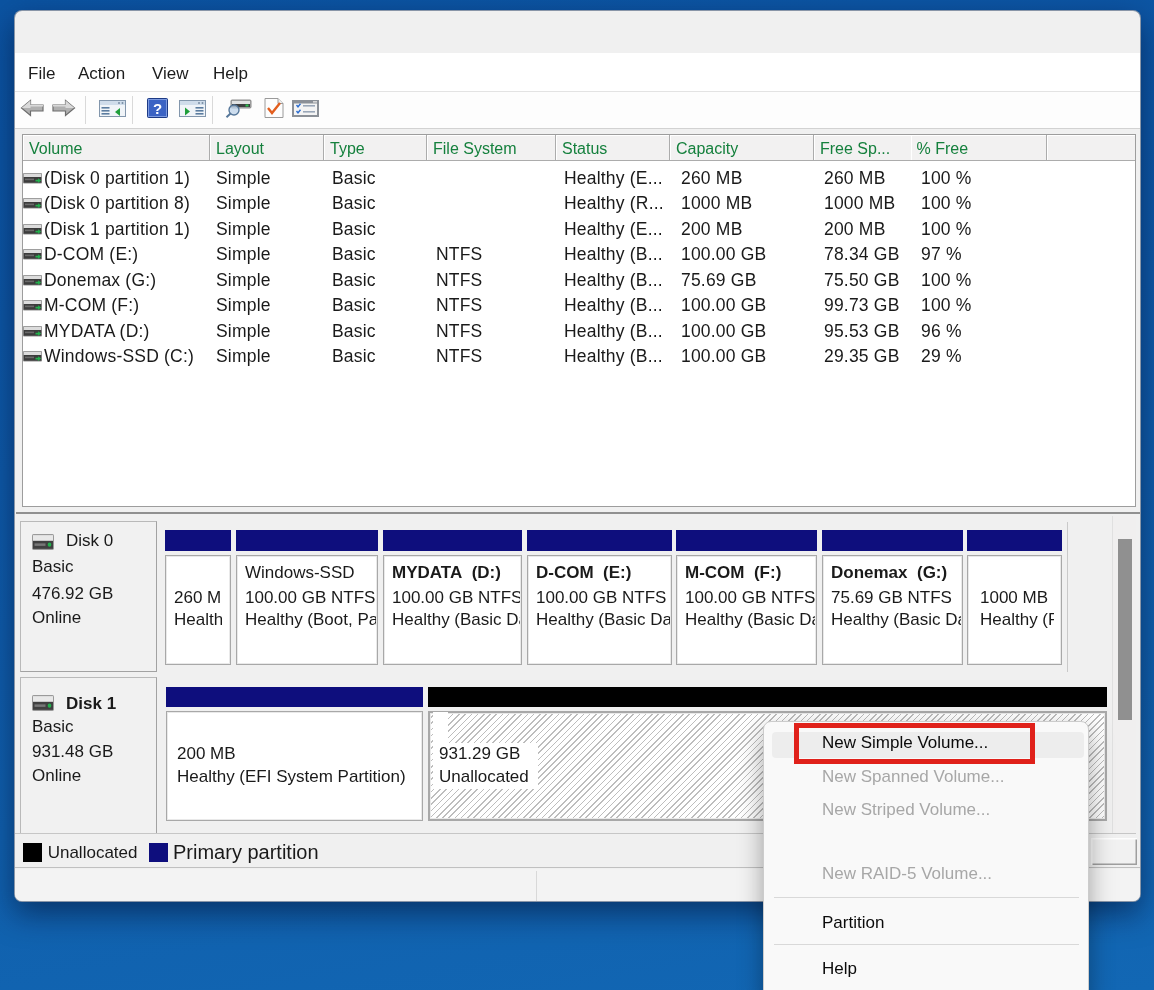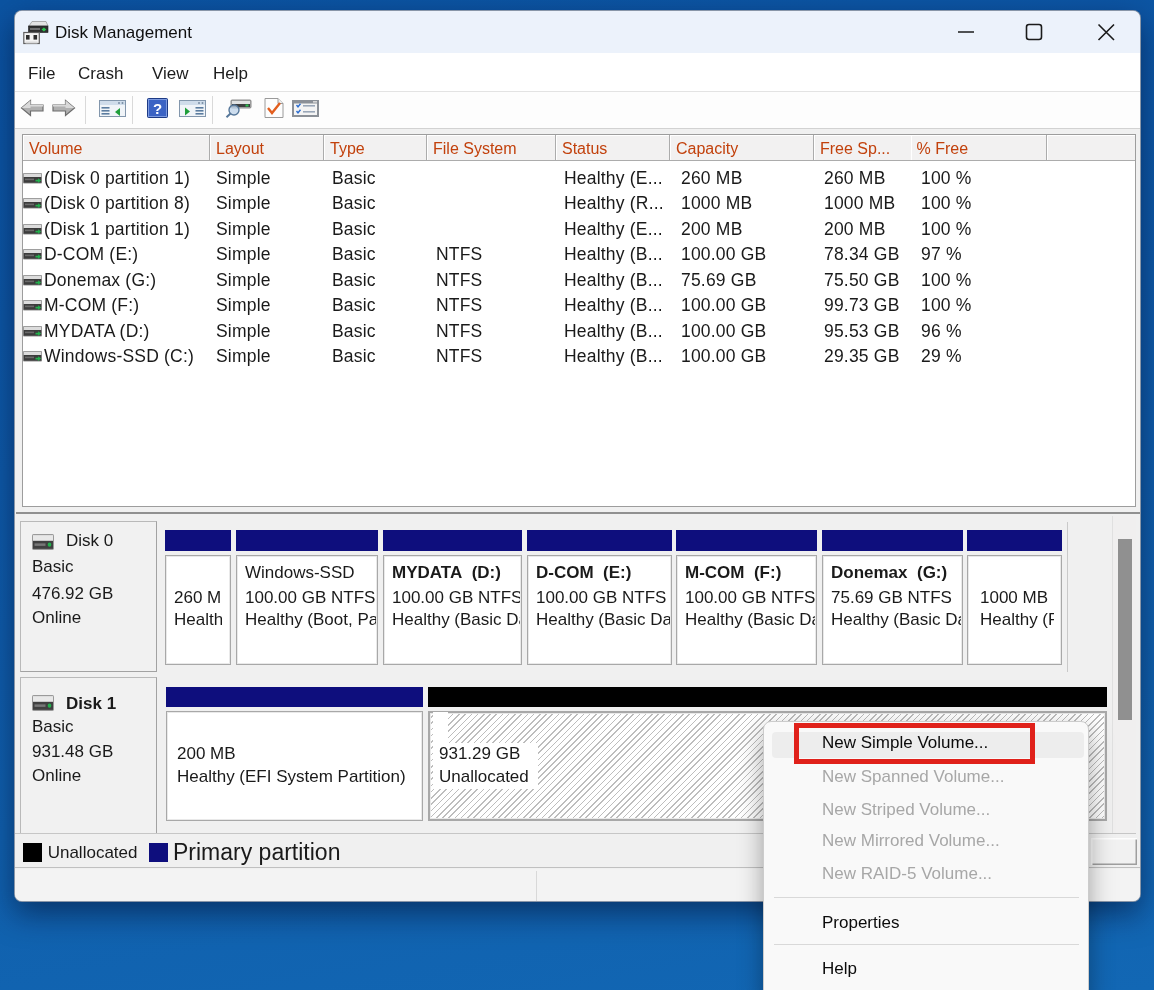--- a/index.html
+++ b/index.html
@@ -20,21 +20,21 @@
 #titlebar { position:absolute; left:0; top:0; width:100%; height:42px; background:#ecf2fb; }
 #title-text { position:absolute; left:40px; top:0; height:42px; line-height:44px; font-size:17px; color:#101010; }
 
 #menubar { position:absolute; left:0; top:42px; width:100%; height:39px; background:#ffffff; border-bottom:1px solid #e3e3e3; }
 #menubar span { position:absolute; top:0; height:38px; line-height:42px; font-size:17px; color:#1c1c1c; }
 
 #toolbar { position:absolute; left:0; top:81px; width:100%; height:37px; background:#fdfdfd; border-bottom:1px solid #d2d2d2; }
 .tsep { position:absolute; top:4px; height:28px; width:1px; background:#d9d9d9; }
 
 #list { position:absolute; left:7px; top:123px; width:1114px; height:373px; background:#ffffff; border:1px solid #9d9d9d; }
-.hcell { position:absolute; top:0; height:26px; background:#f2f1f1; border-right:1px solid #acacac; box-shadow:inset 0 1px 0 #fff, inset 1px 0 0 #fff; border-bottom:1px solid #acacac; font-size:16px; line-height:27px; padding-left:6px; color:#c2410c; white-space:nowrap; overflow:hidden; }
+.hcell { position:absolute; top:0; height:26px; background:#f2f1f1; border-right:1px solid #acacac; box-shadow:inset 0 1px 0 #fff, inset 1px 0 0 #fff; border-bottom:1px solid #acacac; font-size:16px; line-height:27px; padding-left:6px; color:#15803d; white-space:nowrap; overflow:hidden; }
 .lrow { position:absolute; left:0; width:1112px; height:25.5px; font-size:17.5px; letter-spacing:0.2px; }
 .lrow span { position:absolute; top:0; line-height:25.5px; white-space:nowrap; }
 .ricon { position:absolute; left:0px; top:7px; }
 
 .dlabel { position:absolute; left:5px; width:137px; background:#f1f1f1; border:1px solid #b9b9b9; border-right-color:#a2a2a2; border-bottom-color:#a2a2a2; font-size:17px; }
 .dlabel .t { position:absolute; line-height:20px; white-space:nowrap; }
 .cell { position:absolute; overflow:hidden; }
 .cellbar { position:absolute; left:0; top:0; width:100%; }
 .cellbody { position:absolute; left:0; width:100%; background:#fff; border:1px solid #a8a8a8; box-shadow:inset 0 0 0 1px #e9e9e9; }
 .ctext { position:absolute; left:9px; right:2px; font-size:17px; line-height:20px; white-space:nowrap; overflow:hidden; }
@@ -59,45 +59,23 @@
     <g id="ddrv">
       <rect x="0" y="0" width="22" height="14" rx="1.5" fill="#9a9a9a"></rect>
       <rect x="1" y="1" width="20" height="5" fill="#e8e8e8"></rect>
       <rect x="1" y="6" width="20" height="7" fill="#404040"></rect>
       <rect x="2.5" y="8.2" width="11" height="2.2" fill="#777"></rect>
       <circle cx="17.5" cy="9.3" r="1.8" fill="#23b14d"></circle>
     </g>
   </defs>
 </svg>
 <div id="win">
-  <div id="titlebar">
-    <svg class="abs" style="left:8px;top:9px" width="26" height="25" viewBox="0 0 26 25">
-      <path d="M6 6 L9 1.5 H23 L25 6 Z" fill="#e3e3e3" stroke="#9a9a9a" stroke-width="0.8"></path>
-      <rect x="5.5" y="6" width="19.5" height="6.5" fill="#2f2f2f" stroke="#1c1c1c" stroke-width="0.6"></rect>
-      <rect x="7" y="8" width="10" height="2" fill="#6e6e6e"></rect>
-      <path d="M18.5 9.5 l2.4 -2 l2.4 2 l-2.4 2 z" fill="#2bc24e"></path>
-      <rect x="0.8" y="12.5" width="15.5" height="11" fill="#f4f4f4" stroke="#5f5f5f" stroke-width="1.2"></rect>
-      <rect x="3" y="15" width="3.6" height="4.6" fill="#2d2d2d"></rect>
-      <rect x="10.5" y="15" width="3.6" height="4.6" fill="#2d2d2d"></rect>
-      <rect x="2.5" y="21.5" width="12" height="2" fill="#dadada"></rect>
-    </svg>
-    <span id="title-text">Disk Management</span>
-    <svg class="abs" style="left:921px;top:0" width="58" height="42">
-        <line x1="22" y1="21" x2="38" y2="21" stroke="#1b1b1b" stroke-width="1.6"></line>
-      </svg>
-    <svg class="abs" style="left:989px;top:0" width="58" height="42">
-        <rect x="22.5" y="13.5" width="15" height="15" rx="2.5" fill="none" stroke="#1b1b1b" stroke-width="1.6"></rect>
-      </svg>
-    <svg class="abs" style="left:1061px;top:0" width="58" height="42">
-        <path d="M22.5 13.5 L38 29 M38 13.5 L22.5 29" stroke="#1b1b1b" stroke-width="1.6"></path>
-      </svg>
-  </div>
   <div id="menubar">
     <span style="left:13px">File</span>
-    <span style="left:63px">Crash</span>
+    <span style="left:63px">Action</span>
     <span style="left:137px">View</span>
     <span style="left:198px">Help</span>
   </div>
   <div id="toolbar">
     <div class="tsep" style="left:70px"></div>
     <div class="tsep" style="left:117px"></div>
     <div class="tsep" style="left:197px"></div>
     <svg class="abs" style="left:5px;top:7px" width="25" height="18" viewBox="0 0 25 18">
       <path d="M10.5 1.5 L1.5 9 L10.5 16.5 V12 H23 V6 H10.5 Z" fill="#b0b0b0" stroke="#6d6d6d" stroke-width="1.2"></path>
       <path d="M10.5 1.5 L1.5 9 h9 z M10.5 6 H23 v1.5 H10.5 z" fill="#d9d9d9"></path>
@@ -355,32 +333,31 @@
 
   <div class="abs" style="left:1097px;top:505px;width:24px;height:318px;background:#f0efef;border-left:1px solid #e0e0e0"></div>
   <div class="abs" style="left:1102.5px;top:528px;width:14px;height:181px;background:#909090"></div>
 
   <div class="abs" style="left:0;top:822px;width:1121px;height:1px;background:#c6c6c6"></div>
 
   <div class="abs" style="left:0;top:823px;width:100%;height:31px;background:#f0f0f0"></div>
   <div class="abs" style="left:8px;top:831.5px;width:19px;height:19px;background:#000"></div>
   <div class="abs" style="left:32.7px;top:831.5px;height:19px;line-height:19px;font-size:17px">Unallocated</div>
   <div class="abs" style="left:133.9px;top:831.5px;width:19px;height:19px;background:#0e0e7d"></div>
-  <div class="abs" style="left:158px;top:831.5px;height:19px;line-height:19px;font-size:23px">Primary partition</div>
+  <div class="abs" style="left:158px;top:831.5px;height:19px;line-height:19px;font-size:20px">Primary partition</div>
   <div class="abs" style="left:1076px;top:827px;width:46px;height:27px;background:#f1f1f1;box-shadow:inset 1.5px 1.5px 0 #fdfdfd, inset -1.5px -1.5px 0 #9e9e9e"></div>
 
   <div class="abs" style="left:0;top:856px;width:100%;height:1px;background:#c0c0c0"></div>
   <div class="abs" style="left:0;top:858px;width:100%;height:34px;background:#f3f3f3"></div>
   <div class="abs" style="left:521px;top:860px;width:1px;height:30px;background:#d8d8d8"></div>
 </div>
 <div id="cmenu">
   <div class="abs" style="left:8px;top:10px;width:312px;height:26px;background:#ededed;border-radius:4px"></div>
   <div class="mi" style="top:8px;color:#0b0b0b">New Simple Volume...</div>
   <div class="mi" style="top:42px;color:#a7a7a7">New Spanned Volume...</div>
   <div class="mi" style="top:75px;color:#a7a7a7">New Striped Volume...</div>
-  <div class="mi" style="top:106px;color:#a7a7a7">New Mirrored Volume...</div>
   <div class="mi" style="top:139px;color:#a7a7a7">New RAID-5 Volume...</div>
   <div class="msep" style="top:175px"></div>
-  <div class="mi" style="top:188px;color:#0b0b0b">Properties</div>
+  <div class="mi" style="top:188px;color:#0b0b0b">Partition</div>
   <div class="msep" style="top:221.5px"></div>
   <div class="mi" style="top:234px;color:#0b0b0b">Help</div>
 </div>
 <div id="redbox"></div>
 
 </body></html>

